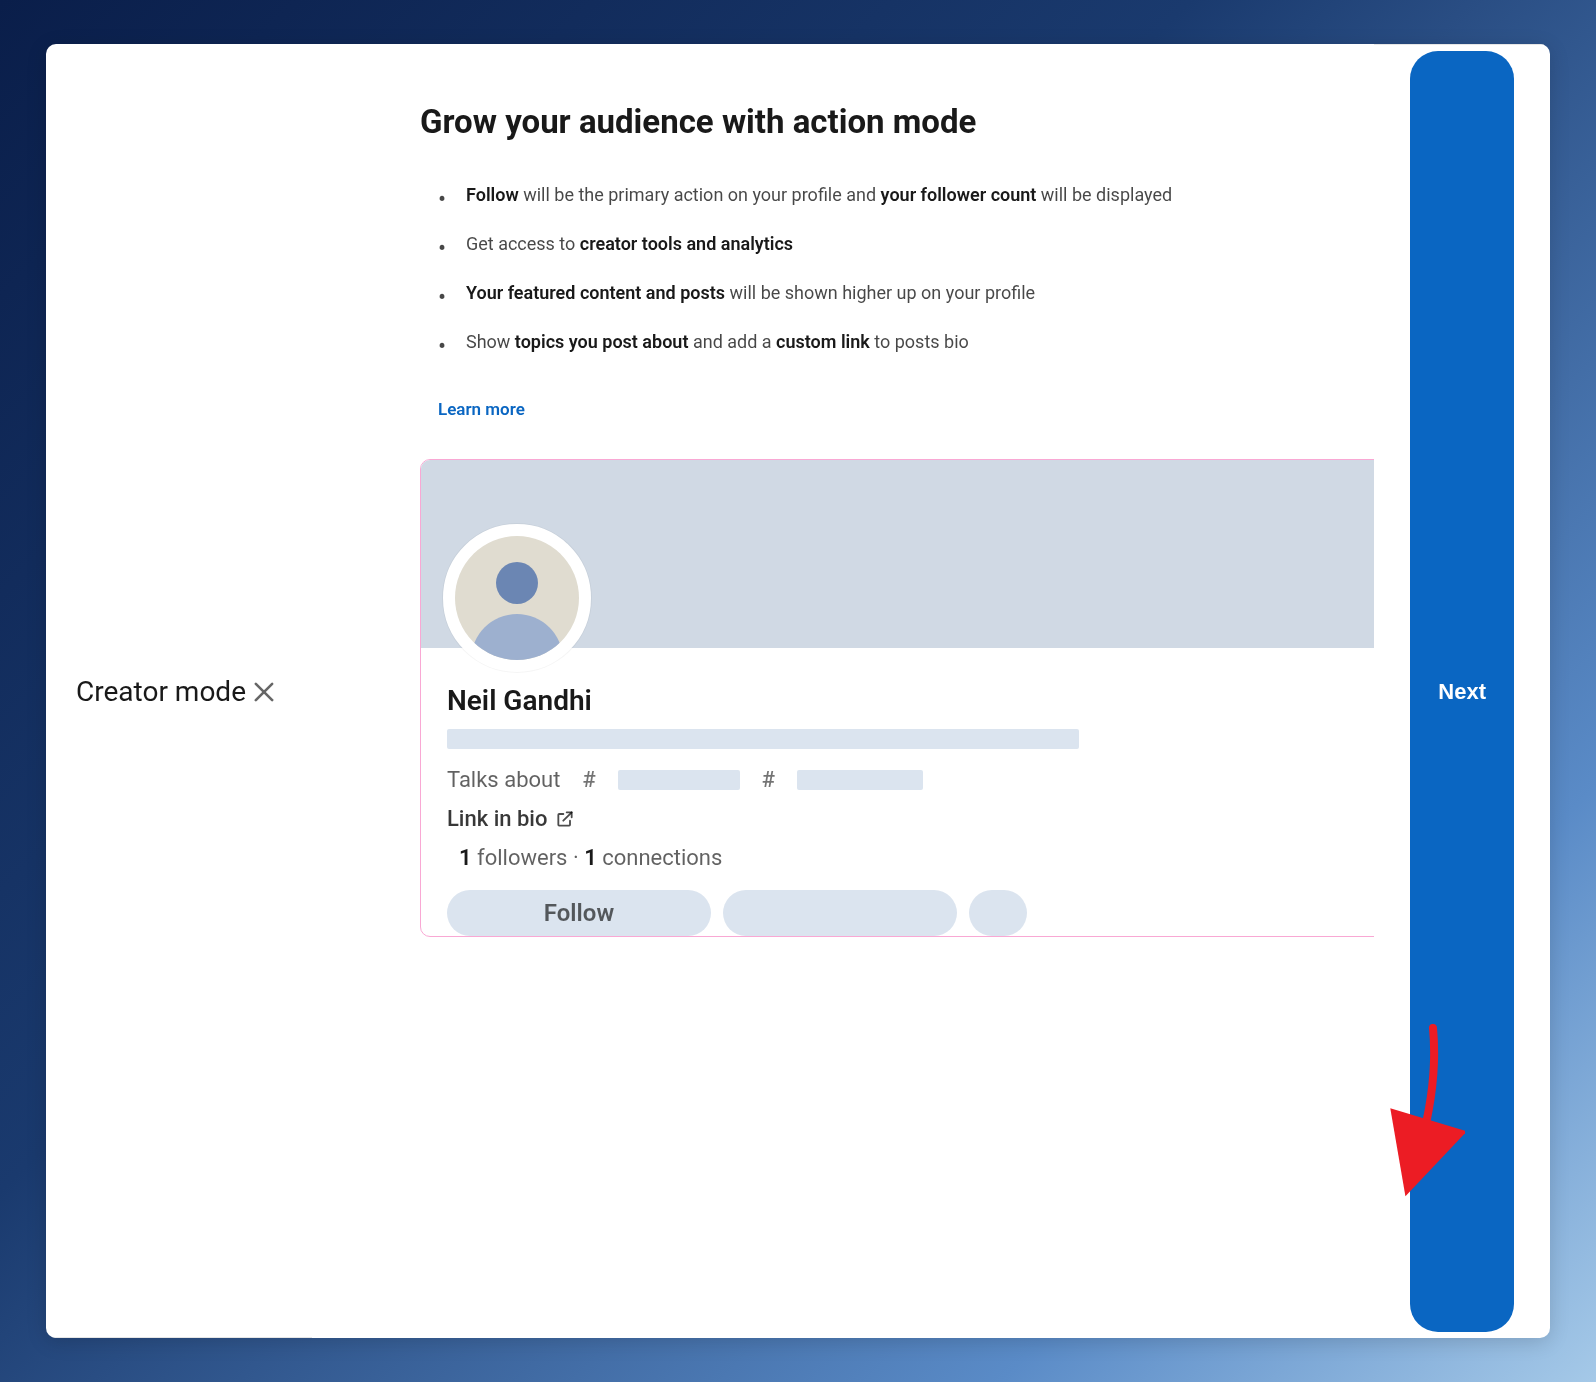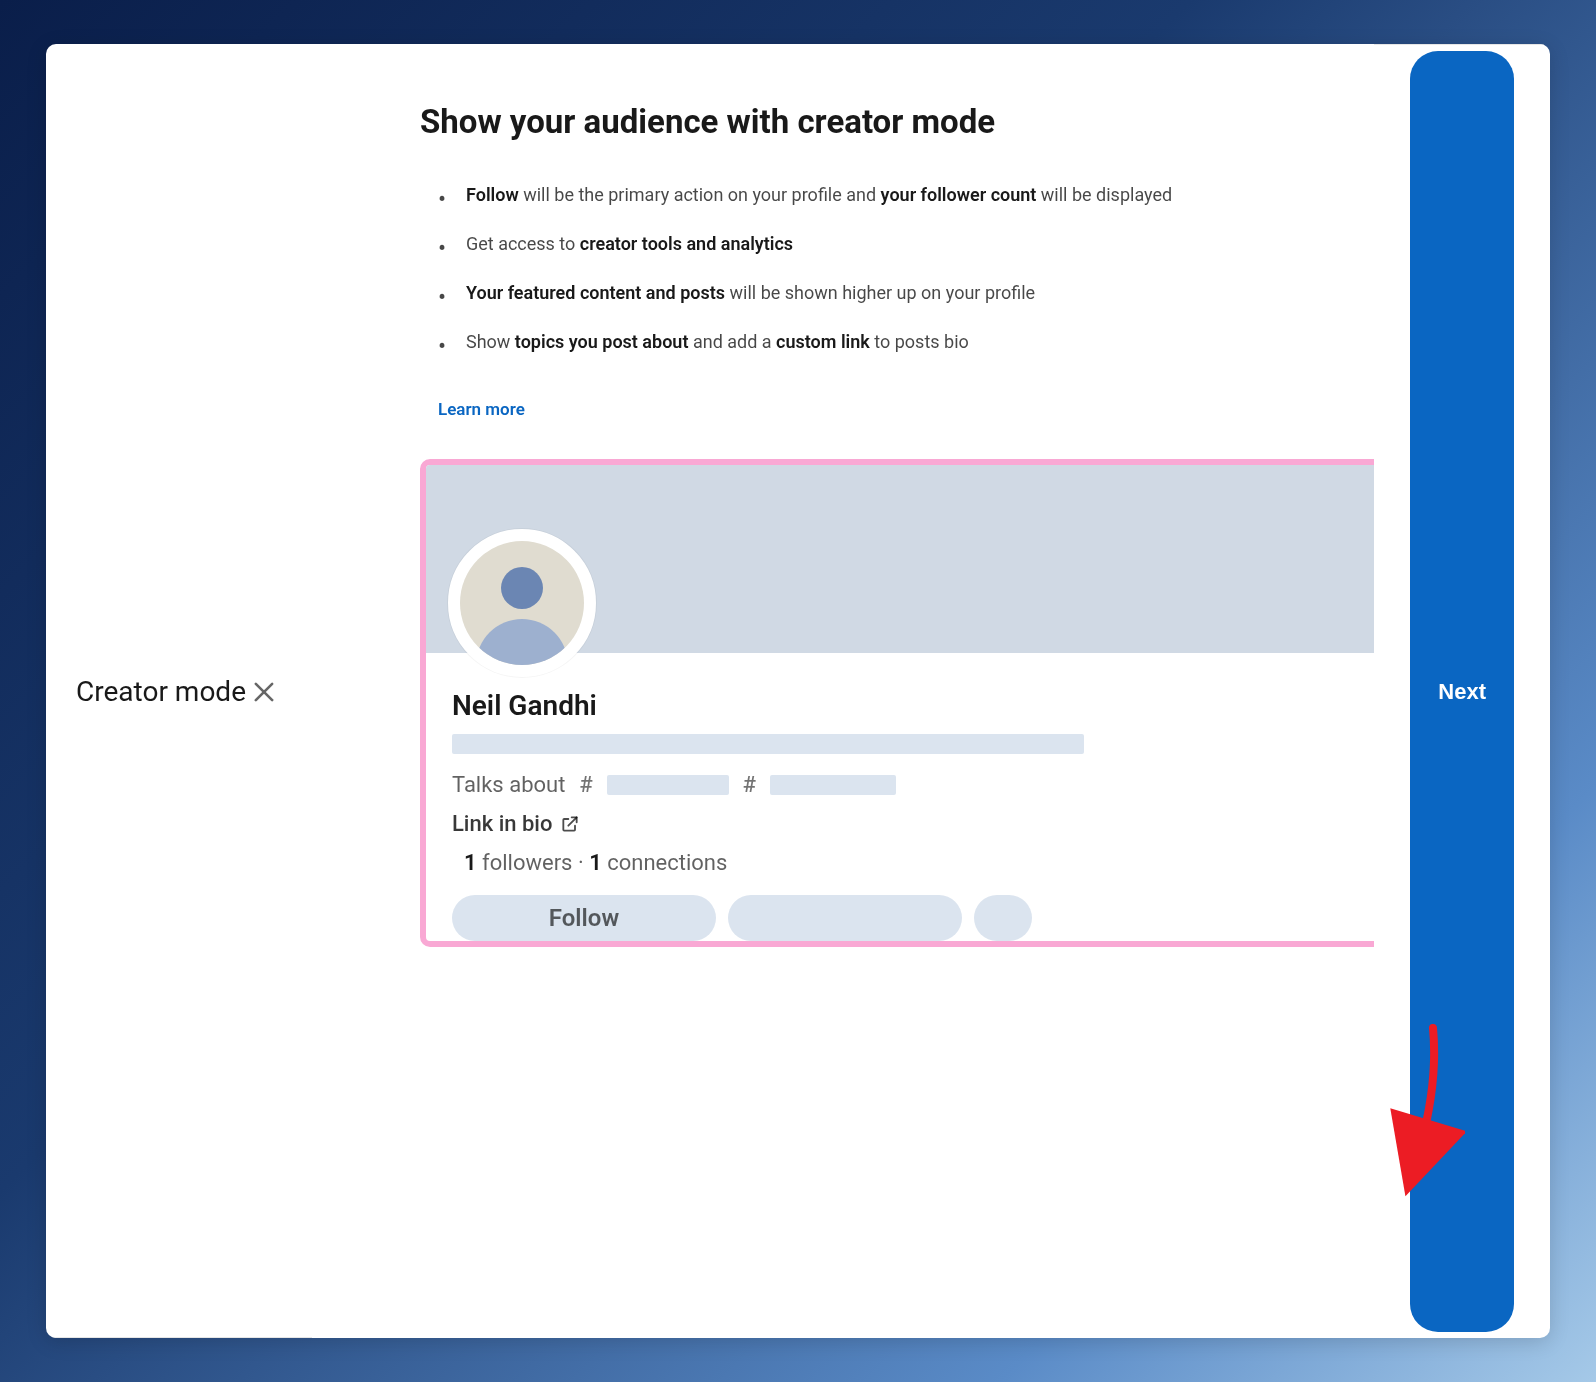--- a/index.html
+++ b/index.html
@@ -91,21 +91,21 @@
     font-size: 17px;
     font-weight: 600;
     text-decoration: none;
     margin-top: 12px;
     margin-bottom: 40px;
     margin-left: 18px;
   }
   .profile-card {
     width: 1022px;
     margin: 0 auto;
-    border: 6px solid #f9a8d4;
+    border: 1px solid #f9a8d4;
     border-radius: 10px;
     overflow: hidden;
     background: #fff;
   }
   .profile-hero {
     height: 188px;
     background: #d0d9e4;
     position: relative;
   }
   .avatar-circle {
@@ -164,21 +164,21 @@
     border-radius: 2px;
   }
   .ph-sub {
     width: 632px;
     height: 20px;
     margin-bottom: 18px;
   }
   .talks-row {
     display: flex;
     align-items: center;
-    gap: 14px;
+    gap: 22px;
     font-size: 22px;
     color: rgba(0,0,0,0.62);
     margin-bottom: 14px;
   }
   .hash { color: rgba(0,0,0,0.55); font-weight: 500; }
   .ph-tag {
     height: 20px;
     background: #dbe4ef;
     border-radius: 2px;
     display: inline-block;
@@ -258,21 +258,21 @@
     <div class="modal-title">Creator mode</div>
     <button class="close-btn">
       <svg viewBox="0 0 24 24" fill="none" stroke="currentColor" stroke-width="2.2" stroke-linecap="round">
         <line x1="5" y1="5" x2="19" y2="19"></line>
         <line x1="19" y1="5" x2="5" y2="19"></line>
       </svg>
     </button>
   </div>
 
   <div class="modal-body">
-    <h1 class="heading">Show your audience with creator mode</h1>
+    <h1 class="heading">Grow your audience with action mode</h1>
 
     <ul class="bullets">
       <li>
         <strong>Follow</strong><span> will be the primary action on your profile and </span><strong>your follower count</strong><span> will be displayed</span>
       </li>
       <li>
         <span>Get access to </span><strong>creator tools and analytics</strong>
       </li>
       <li>
         <strong>Your featured content and posts</strong><span> will be shown higher up on your profile</span>

